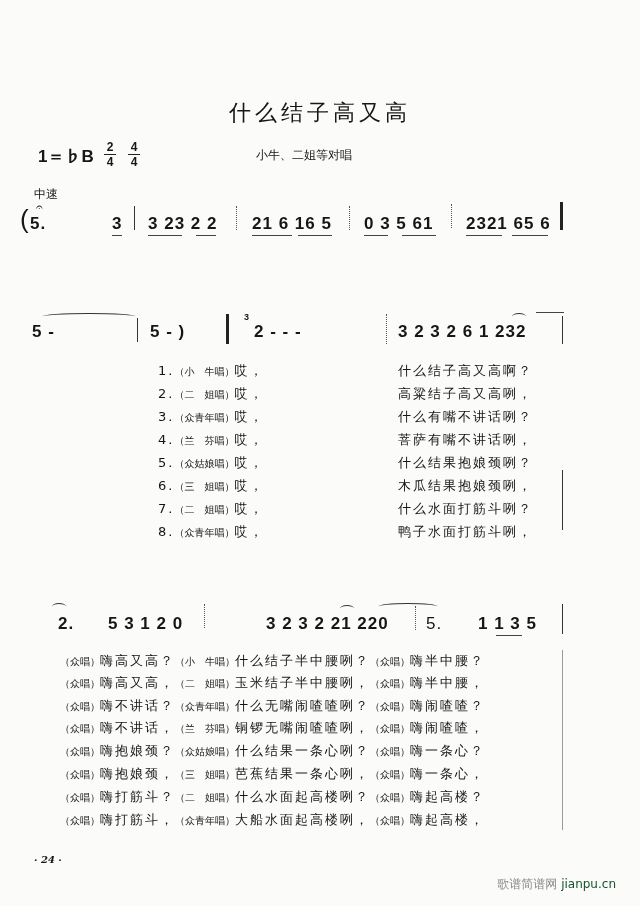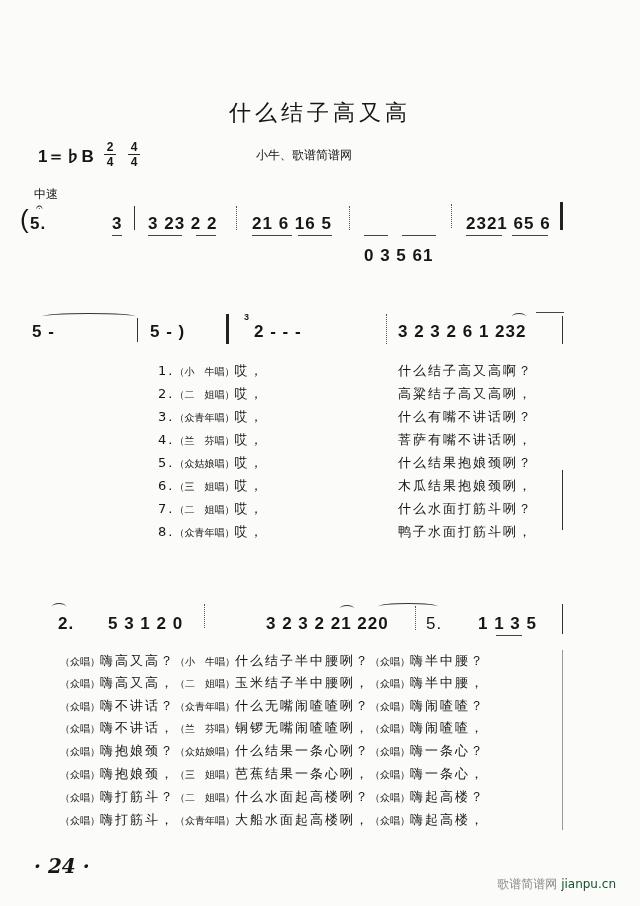--- a/index.html
+++ b/index.html
@@ -20,58 +20,58 @@
   .n { position: absolute; white-space: nowrap; letter-spacing: 1px; }
   .barline { position: absolute; width: 0; border-left: 1.5px solid #333; height: 24px; }
   .barline.dot { border-left: 1.5px dotted #555; }
   .barline.thick { border-left: 3px solid #222; }
   .uline { position: absolute; border-top: 1px solid #444; height: 0; }
   .slur { position: absolute; border-top: 1.5px solid #333; border-radius: 50% 50% 0 0; height: 6px; }
   .paren { position: absolute; font-size: 26px; font-weight: normal; }
 
   .lyric { position: absolute; font-family: "DejaVu Sans", sans-serif; font-size: 13px; letter-spacing: 2px; white-space: nowrap; }
   .small { font-size: 10px; letter-spacing: 0; }
-  .pagenum { left: 34px; top: 854px; font-size: 20px; font-weight: bold; font-style: italic; }
+  .pagenum { left: 34px; top: 854px; font-size: 10px; font-weight: bold; font-style: italic; }
   .watermark { right: 24px; top: 876px; font-size: 12px; color: #8a8a8a; font-family: "DejaVu Sans", sans-serif; }
   .watermark .url { color: #14532d; }
 </style>
 </head>
 <body>
 
 <div class="abs title">什么结子高又高</div>
 <div class="abs key">1＝♭B</div>
 <div class="frac" style="left:104px">
   <span>2</span>
     <span class="bar"></span>
     <span>4</span>
 </div>
 <div class="frac" style="left:128px">
   <span>4</span>
     <span class="bar"></span>
     <span>4</span>
 </div>
-<div class="abs performers">小牛、歌谱简谱网</div>
+<div class="abs performers">小牛、二姐等对唱</div>
 <div class="abs tempo">中速</div>
 
 <div class="staff" style="left:0;top:0;">
   <div class="paren" style="left:20px;top:204px;">(</div>
   <div class="n" style="left:36px;top:200px;font-size:12px;font-weight:normal;">𝄐</div>
   <div class="n" style="left:30px;top:214px;">5.</div>
   <div class="n" style="left:112px;top:214px;">3</div>
   <div class="uline" style="left:112px;top:235px;width:10px;"></div>
   <div class="barline" style="left:134px;top:206px;"></div>
   <div class="n" style="left:148px;top:214px;">3  23  2  2</div>
   <div class="uline" style="left:148px;top:235px;width:34px;"></div>
   <div class="uline" style="left:196px;top:235px;width:20px;"></div>
   <div class="barline dot" style="left:236px;top:206px;"></div>
   <div class="n" style="left:252px;top:214px;">21  6  16  5</div>
   <div class="uline" style="left:252px;top:235px;width:40px;"></div>
   <div class="uline" style="left:298px;top:235px;width:34px;"></div>
   <div class="barline dot" style="left:349px;top:206px;"></div>
-  <div class="n" style="left:364px;top:214px;margin-top:32px;">0  3  5  61</div>
+  <div class="n" style="left:364px;top:214px;">0  3  5  61</div>
   <div class="uline" style="left:364px;top:235px;width:24px;"></div>
   <div class="uline" style="left:402px;top:235px;width:34px;"></div>
   <div class="barline dot" style="left:451px;top:204px;"></div>
   <div class="n" style="left:466px;top:214px;">2321  65  6</div>
   <div class="uline" style="left:466px;top:235px;width:36px;"></div>
   <div class="uline" style="left:512px;top:235px;width:36px;"></div>
   <div class="barline thick" style="left:560px;top:202px;height:28px;"></div>
 </div>
 
 <div class="staff" style="left:0;top:0;">

